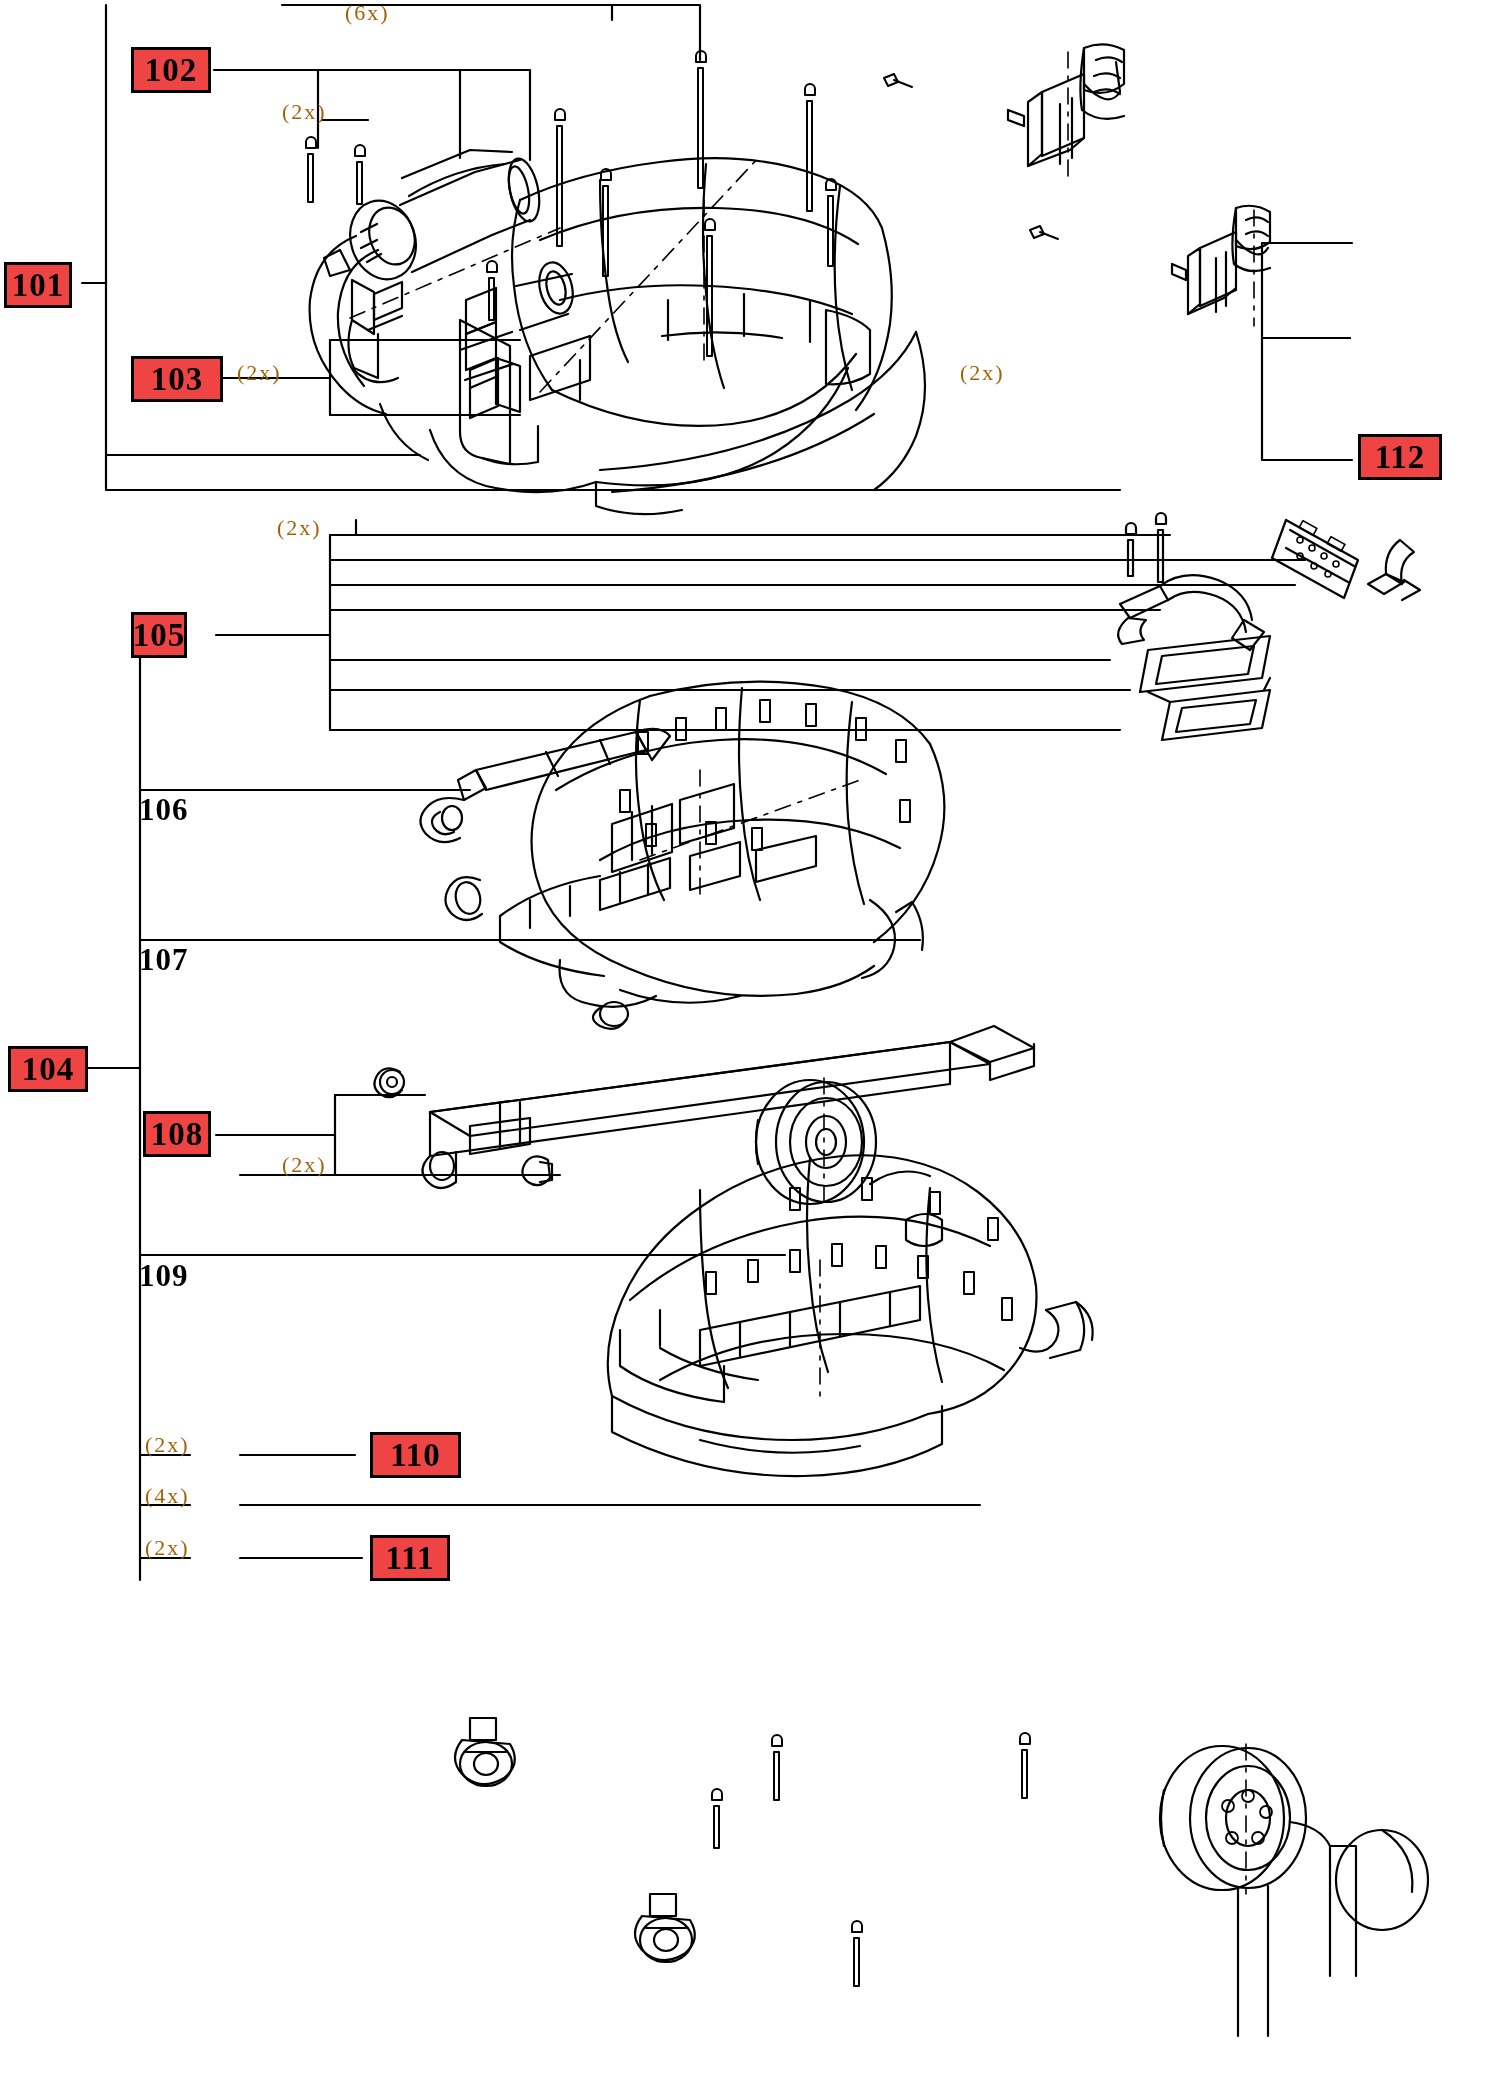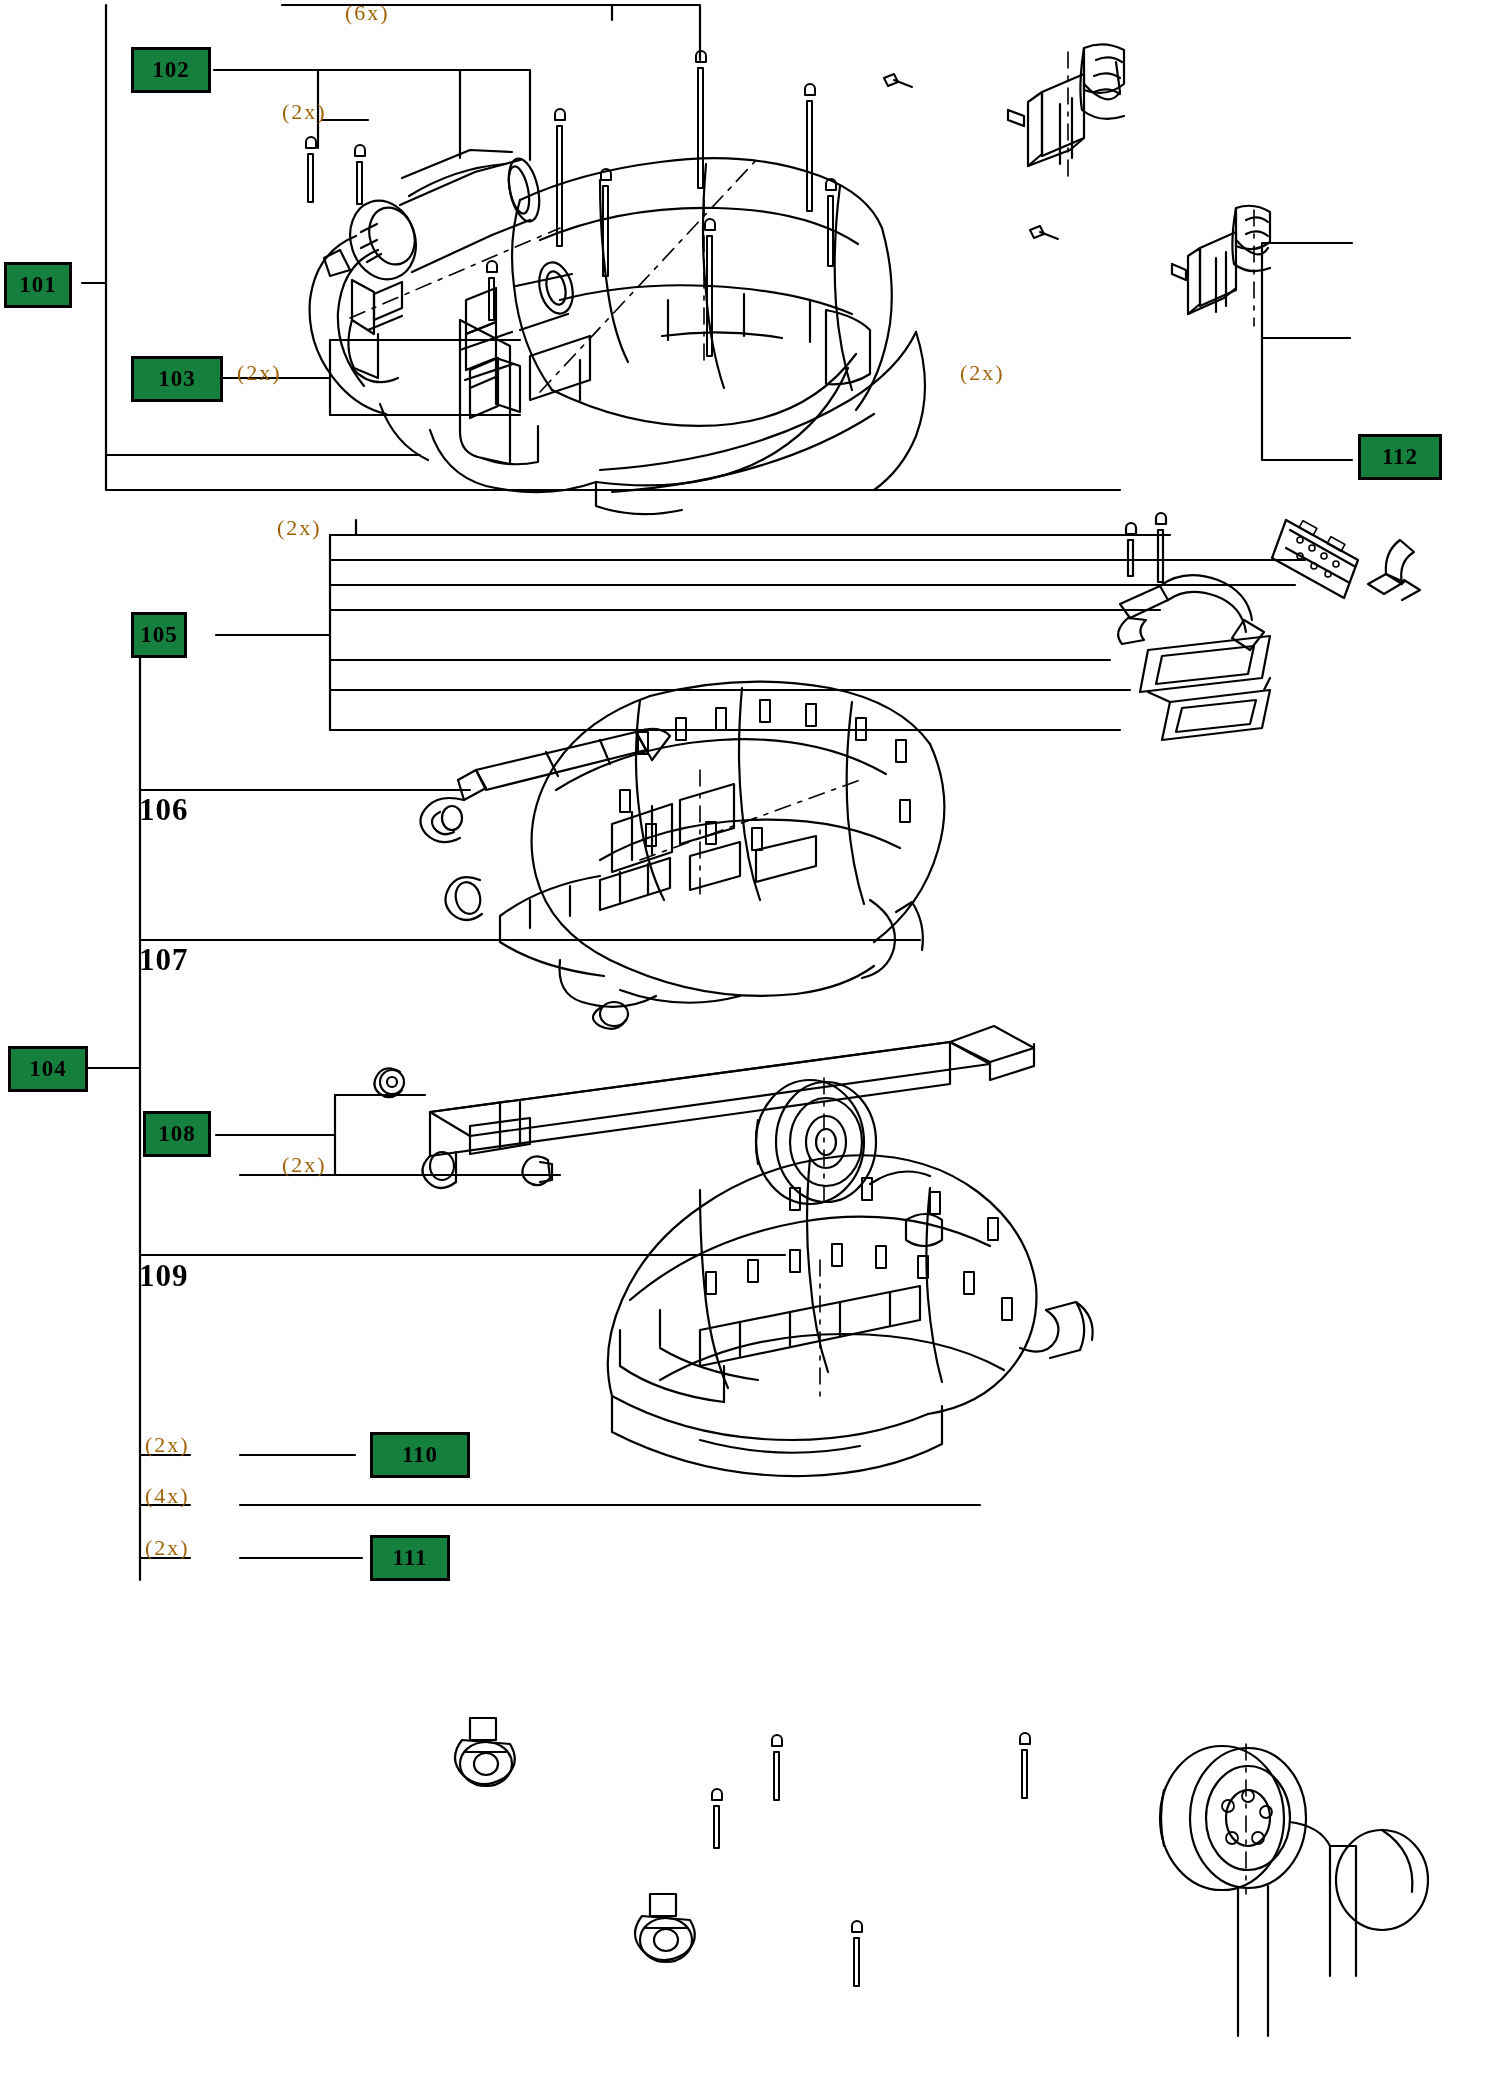--- a/index.html
+++ b/index.html
@@ -21,26 +21,26 @@
     position: absolute;
     left: 0;
     top: 0;
     width: 1500px;
     height: 2089px;
   }
   
   .callout-box {
     position: absolute;
     border: 3px solid #000;
-    background: #15803d;
+    background: #ef4444;
     box-sizing: border-box;
     display: flex;
     align-items: center;
     justify-content: center;
-    font-size: 23px;
+    font-size: 33px;
     font-weight: bold;
     letter-spacing: 1px;
     color: #000;
     height: 46px;
     font-family: "Liberation Serif", serif;
   }
   
   .callout-plain {
     position: absolute;
     font-size: 31px;
@@ -466,21 +466,21 @@
     </g>
   </svg>
 
   <div class="callout-box" style="left:4px;  top:262px;  width:68px;">101</div>
   <div class="callout-box" style="left:131px; top:47px;   width:80px;">102</div>
   <div class="callout-box" style="left:131px; top:356px;  width:92px;">103</div>
   <div class="callout-box" style="left:1358px;top:434px;  width:84px;">112</div>
   <div class="callout-box" style="left:131px; top:612px;  width:56px;">105</div>
   <div class="callout-box" style="left:8px;   top:1046px; width:80px;">104</div>
   <div class="callout-box" style="left:143px; top:1111px; width:68px;">108</div>
-  <div class="callout-box" style="left:370px; top:1432px; width:100px;">110</div>
+  <div class="callout-box" style="left:370px; top:1432px; width:91px;">110</div>
   <div class="callout-box" style="left:370px; top:1535px; width:80px;">111</div>
 
   <div class="callout-plain" style="left:139px; top:768px;">106</div>
   <div class="callout-plain" style="left:139px; top:918px;">107</div>
   <div class="callout-plain" style="left:139px; top:1234px;">109</div>
 
   <div class="qty" style="left:345px;  top:0px;">(6x)</div>
   <div class="qty" style="left:282px;  top:99px;">(2x)</div>
   <div class="qty" style="left:237px;  top:360px;">(2x)</div>
   <div class="qty" style="left:960px;  top:360px;">(2x)</div>

